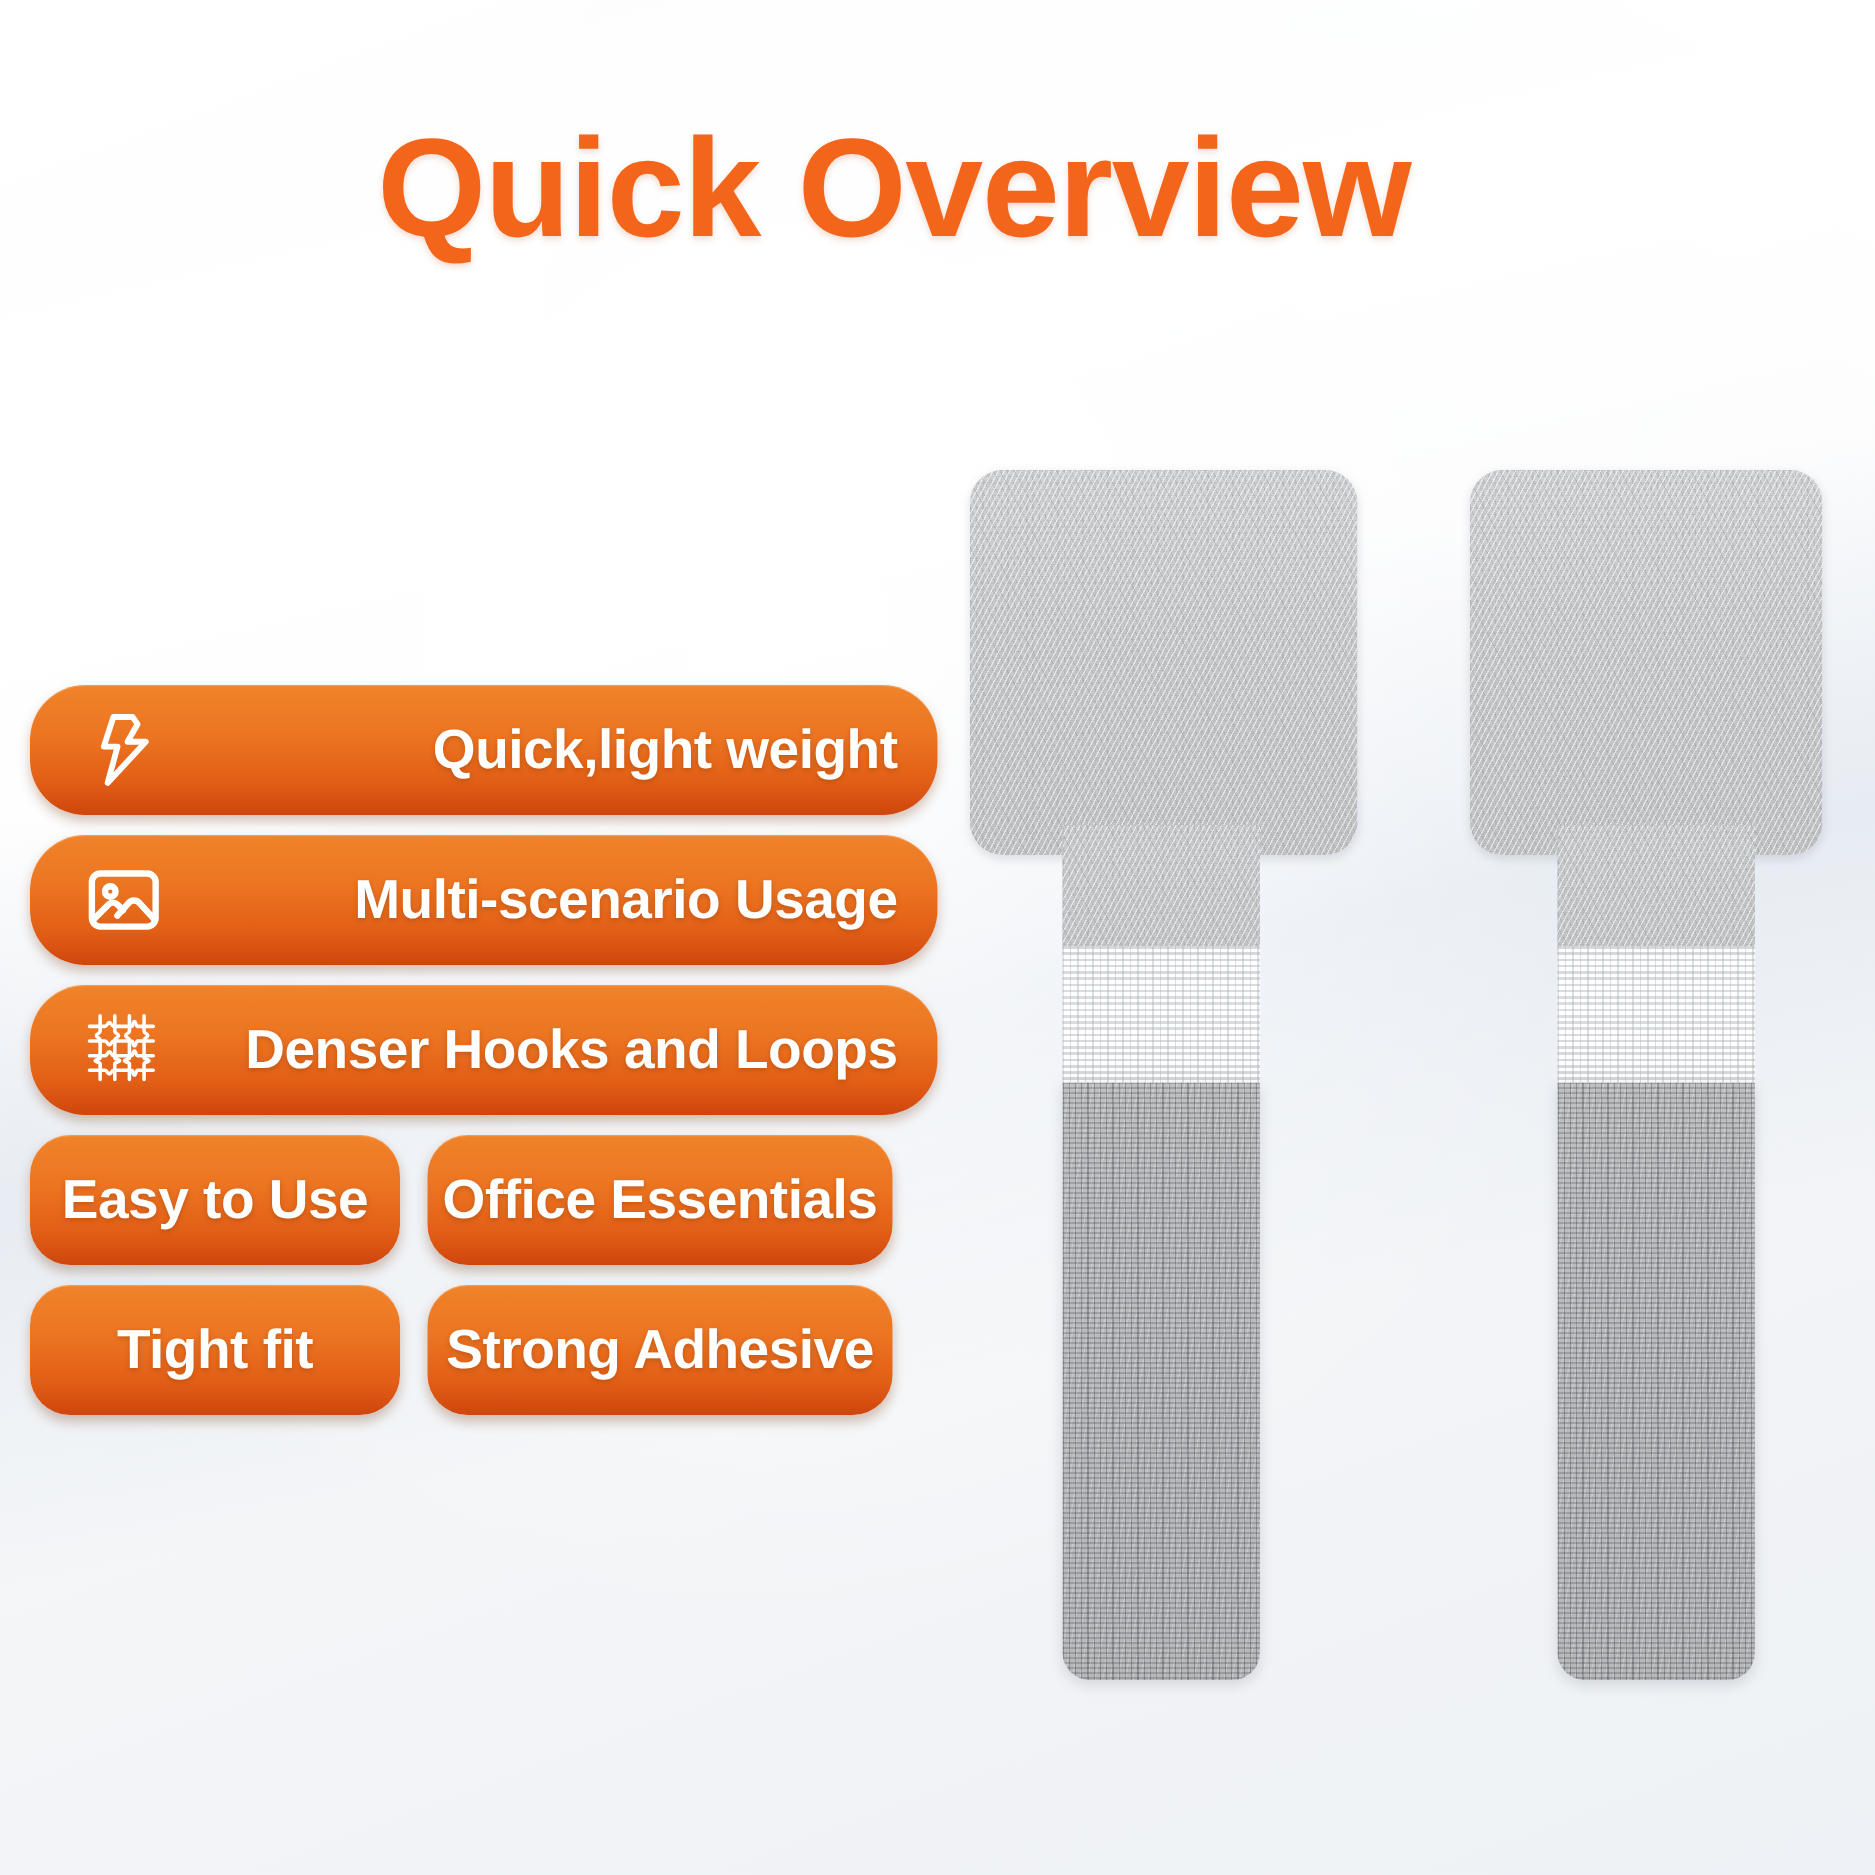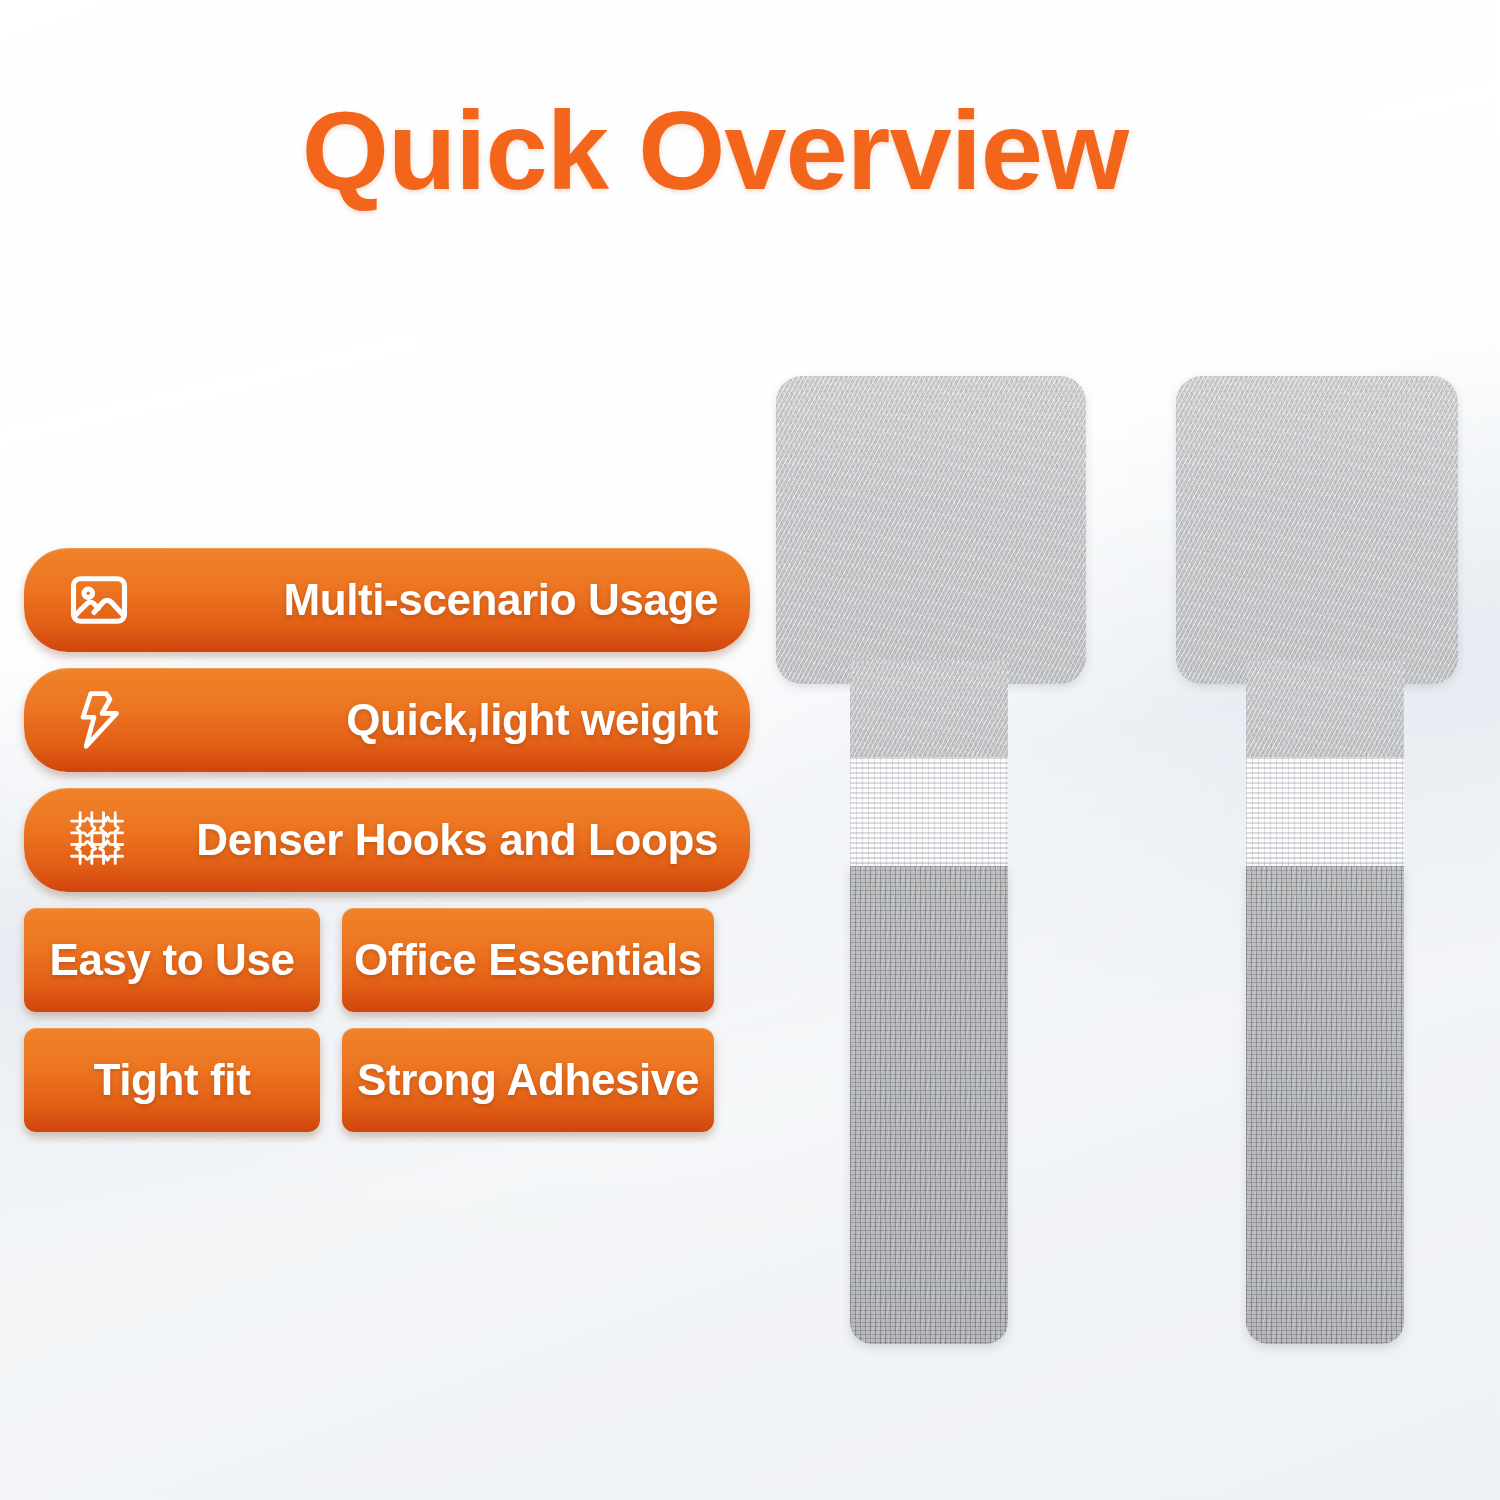--- a/index.html
+++ b/index.html
@@ -73,21 +73,21 @@
   }
   .pill-wide .icon { flex:0 0 auto; width:74px; height:74px; display:flex; align-items:center; justify-content:center; }
   .pill-wide .lbl {
     flex:1 1 auto; text-align:right;
     color:#fff; font-size:44px; font-weight:bold;
     letter-spacing:-.4px; white-space:nowrap;
     text-shadow:0 2px 4px rgba(120,55,15,.35);
   }
   .row2 { display:flex; gap:22px; margin-bottom:16px; }
   .pill-sm {
-    height:104px; border-radius:12px;
+    height:104px; border-radius:32px;
     justify-content:center; padding:0 16px;
   }
   .pill-sm .lbl {
     color:#fff; font-size:44px; font-weight:bold;
     letter-spacing:-.4px; white-space:nowrap;
     text-shadow:0 2px 4px rgba(120,55,15,.35);
   }
   .w-sm-l { width:296px; }
   .w-sm-r { width:372px; }
 
@@ -159,44 +159,44 @@
     <div class="tail" style="left:1246px; top:866px; width:158px; height:478px; border-radius:0 0 22px 22px;"></div>
   </div>
 
 </div>
 
 <div id="title">
   <span class="t">Quick Overview</span>
 </div>
 
 <div id="pills">
+
+  <div class="pill pill-wide">
+    <span class="icon">
+      <svg width="66" height="66" viewBox="0 0 24 24" fill="none" stroke="#ffffff" stroke-width="1.7" stroke-linecap="round" stroke-linejoin="round">
+        <path d="M14.6 2.4H9.0L6.2 11.0h4.0l-2.9 10.6L18.4 9.6h-5.3l2.9-5.1z"></path>
+      </svg>
+    </span>
+    <span class="lbl">Quick,light weight</span>
+  </div>
 
   <div class="pill pill-wide">
     <span class="icon">
       <svg width="68" height="68" viewBox="0 0 24 24" fill="none" stroke="#ffffff" stroke-width="1.8" stroke-linecap="round" stroke-linejoin="round">
         <rect x="3" y="4.5" width="18" height="15" rx="2.4"></rect>
         <circle cx="8.2" cy="9.6" r="1.5"></circle>
         <path d="M3.4 17.6l4.3-4.3c.7-.7 1.8-.7 2.5 0l1.6 1.6"></path>
         <path d="M10.2 16.4l3.2-3.6c.8-.9 2.2-.9 3 0l4.2 4.6"></path>
       </svg>
     </span>
     <span class="lbl">Multi-scenario Usage</span>
   </div>
 
   <div class="pill pill-wide">
     <span class="icon">
-      <svg width="66" height="66" viewBox="0 0 24 24" fill="none" stroke="#ffffff" stroke-width="1.7" stroke-linecap="round" stroke-linejoin="round">
-        <path d="M14.6 2.4H9.0L6.2 11.0h4.0l-2.9 10.6L18.4 9.6h-5.3l2.9-5.1z"></path>
-      </svg>
-    </span>
-    <span class="lbl">Quick,light weight</span>
-  </div>
-
-  <div class="pill pill-wide">
-    <span class="icon">
       <svg width="68" height="68" viewBox="0 0 36 36" fill="none" stroke="#ffffff" stroke-width="1.5" stroke-linecap="round" stroke-linejoin="round">
 
         <path d="M8 3.5c0 2.2 0 4.4 0 6.6 0 .9-1.6.9-1.6 1.8s1.6.9 1.6 1.8 0 4.4 0 6.6 0 .9-1.6 1.8 1.6.9 1.6 1.8 0 4.4 0 6.6"></path>
         <path d="M14.2 3.5c0 2.2 0 4.4 0 6.6 0 .9 1.6.9 1.6 1.8s-1.6.9-1.6 1.8 0 4.4 0 6.6 0 .9 1.6 1.8-1.6.9-1.6 1.8 0 4.4 0 6.6"></path>
         <path d="M20.4 3.5c0 2.2 0 4.4 0 6.6 0 .9-1.6.9-1.6 1.8s1.6.9 1.6 1.8 0 4.4 0 6.6 0 .9-1.6 1.8 1.6.9 1.6 1.8 0 4.4 0 6.6"></path>
         <path d="M26.6 3.5c0 2.2 0 4.4 0 6.6 0 .9 1.6.9 1.6 1.8s-1.6.9-1.6 1.8 0 4.4 0 6.6 0 .9 1.6 1.8-1.6.9-1.6 1.8 0 4.4 0 6.6"></path>
 
         <path d="M3.5 8c2.2 0 4.4 0 6.6 0 .9 0 .9-1.6 1.8-1.6s.9 1.6 1.8 1.6 4.4 0 6.6 0 .9 0 1.8-1.6.9 1.6 1.8 1.6 4.4 0 6.6 0"></path>
         <path d="M3.5 14.2c2.2 0 4.4 0 6.6 0 .9 0 .9 1.6 1.8 1.6s.9-1.6 1.8-1.6 4.4 0 6.6 0 .9 0 1.8 1.6.9-1.6 1.8-1.6 4.4 0 6.6 0"></path>
         <path d="M3.5 20.4c2.2 0 4.4 0 6.6 0 .9 0 .9-1.6 1.8-1.6s.9 1.6 1.8 1.6 4.4 0 6.6 0 .9 0 1.8-1.6.9 1.6 1.8 1.6 4.4 0 6.6 0"></path>

